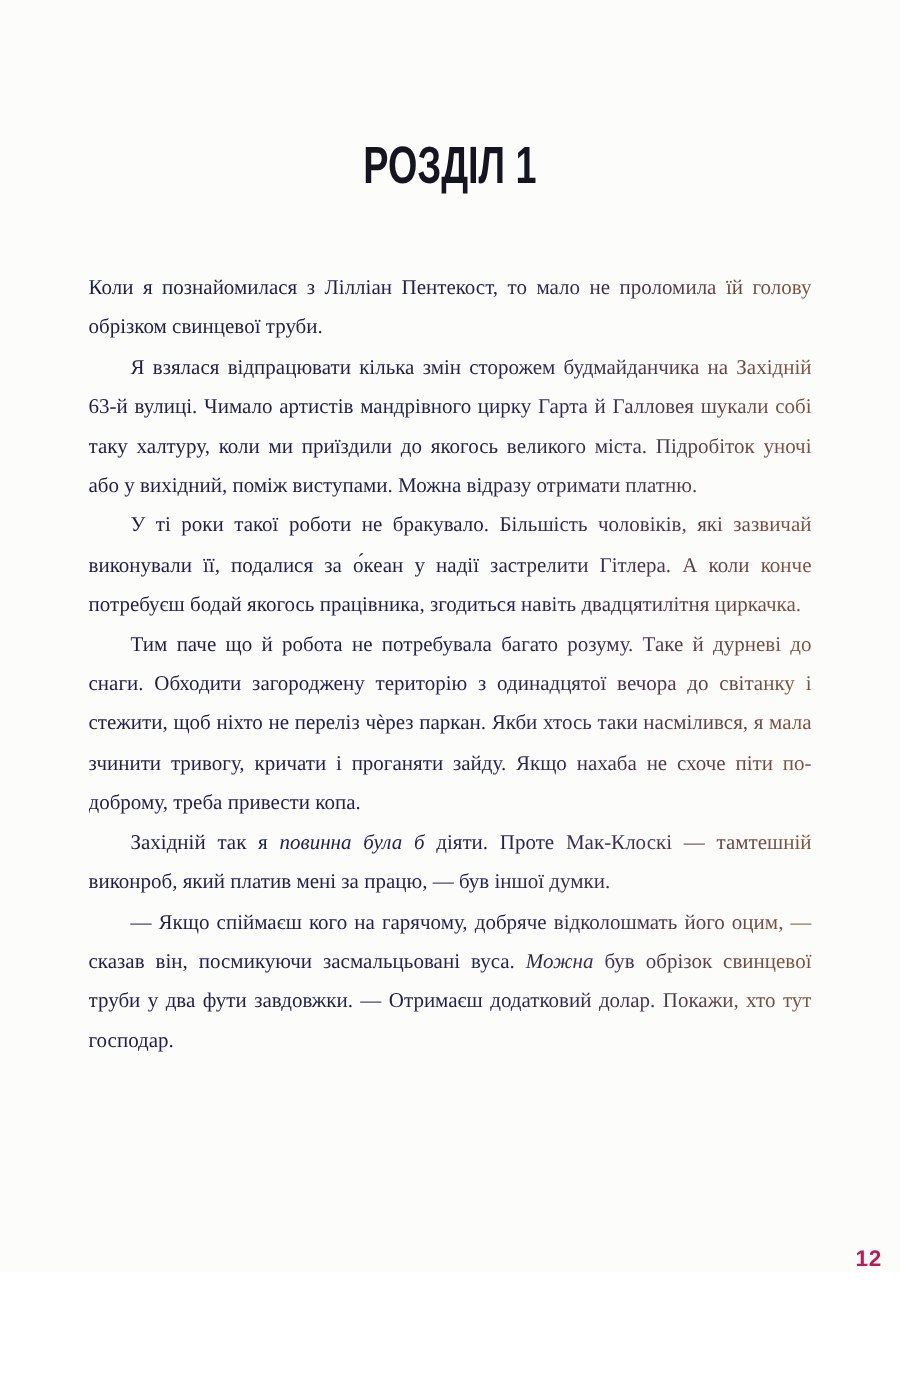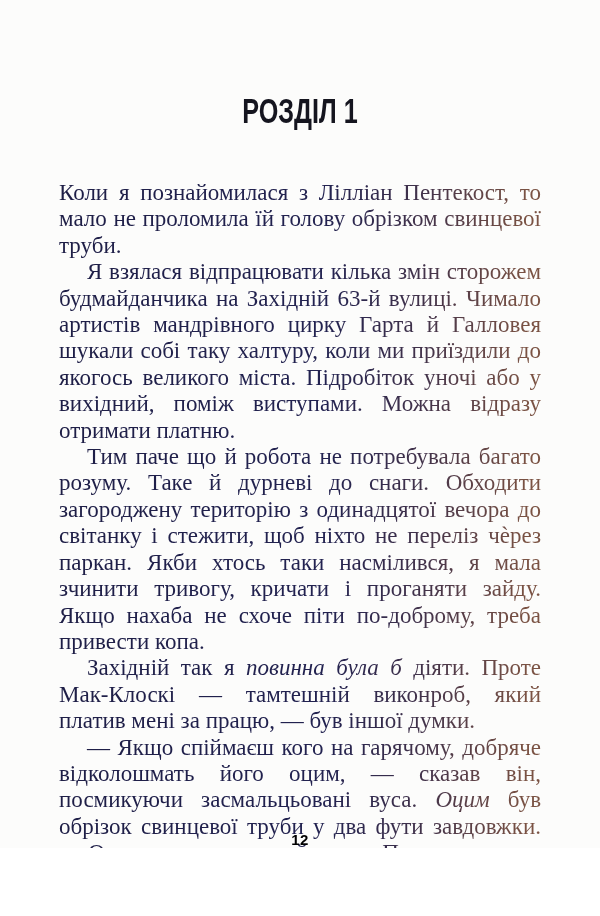--- a/index.html
+++ b/index.html
@@ -26,21 +26,21 @@
     line-height: 38px;
     letter-spacing: 0px;
     color: #15151f;
     transform: scaleX(0.72);
     white-space: nowrap;
   }
   .text-block {
     margin: 50px auto 0 auto;
     width: 482px;
     text-align: justify;
-    font-size: 23px;
+    font-size: 14px;
     line-height: 26.4px;
     color: #23234c;
     hyphens: auto;
     -webkit-hyphens: auto;
   }
   .text-block p {
     margin: 0;
     padding: 0;
     text-indent: 28px;
   }
@@ -56,47 +56,48 @@
       background-image: linear-gradient(90deg,
         #1e1e46 0%, #222250 55%, #43334a 76%, #7a5243 97%);
       -webkit-background-clip: text;
       background-clip: text;
       color: transparent;
     }
   }
   .page-number {
     position: absolute;
     left: 0;
-    right: 0;
+    right: 12px;
     top: 831px;
-    text-align: center;
+    text-align: right;
     font-family: "Liberation Sans", "DejaVu Sans", sans-serif;
     font-weight: 700;
     font-size: 15px;
     letter-spacing: 0.5px;
-    color: #000000;
+    color: #be185d;
   }
 </style>
 </head>
 <body>
 
 <div class="page">
 
   <h1 class="chapter-title">РОЗДІЛ 1</h1>
 
   <div class="text-block">
 
     <p class="no-indent"><span>Коли я познайомилася з Лілліан Пентекост, то мало не проломила їй голову обрізком свинцевої труби.</span></p>
 
     <p><span>Я взялася відпрацювати кілька змін сторожем будмайданчика на Західній 63-й вулиці. Чимало артистів мандрівного цирку Гарта й Галловея шукали собі таку халтуру, коли ми приїздили до якогось великого міста. Підробіток уночі або у вихідний, поміж виступами. Можна відразу отримати платню.</span></p>
 
+    <p><span>У ті роки такої роботи не бракувало. Більшість чоловіків, які зазвичай виконували її, подалися за о́кеан у надії застрелити Гітлера. А коли конче потребуєш бодай якогось працівника, згодиться навіть двадцятилітня циркачка.</span></p>
 
     <p><span>Тим паче що й робота не потребувала багато розуму. Таке й дурневі до снаги. Обходити загороджену територію з одинадцятої вечора до світанку і стежити, щоб ніхто не переліз чѐрез паркан. Якби хтось таки насмілився, я мала зчинити тривогу, кричати і проганяти зайду. Якщо нахаба не схоче піти по-доброму, треба привести копа.</span></p>
 
     <p><span>Західній так я </span><em>повинна була б</em><span> діяти. Проте Мак-Клоскі — тамтешній виконроб, який платив мені за працю, — був іншої думки.</span></p>
 
-    <p><span>— Якщо спіймаєш кого на гарячому, добряче відколошмать його оцим, — сказав він, посмикуючи засмальцьовані вуса. </span><em>Оцим</em><span> був обрізок свинцевої труби у два фути завдовжки. — Отримаєш додатковий долар. Покажи, хто тут господар.</span></p>
+    <p><span>— Якщо спіймаєш кого на гарячому, добряче відколошмать його оцим, — сказав він, посмикуючи засмальцьовані вуса. </span><em>Можна</em><span> був обрізок свинцевої труби у два фути завдовжки. — Отримаєш додатковий долар. Покажи, хто тут господар.</span></p>
 
   </div>
 
   <div class="page-number">12</div>
 
 </div>
 
 </body></html>

